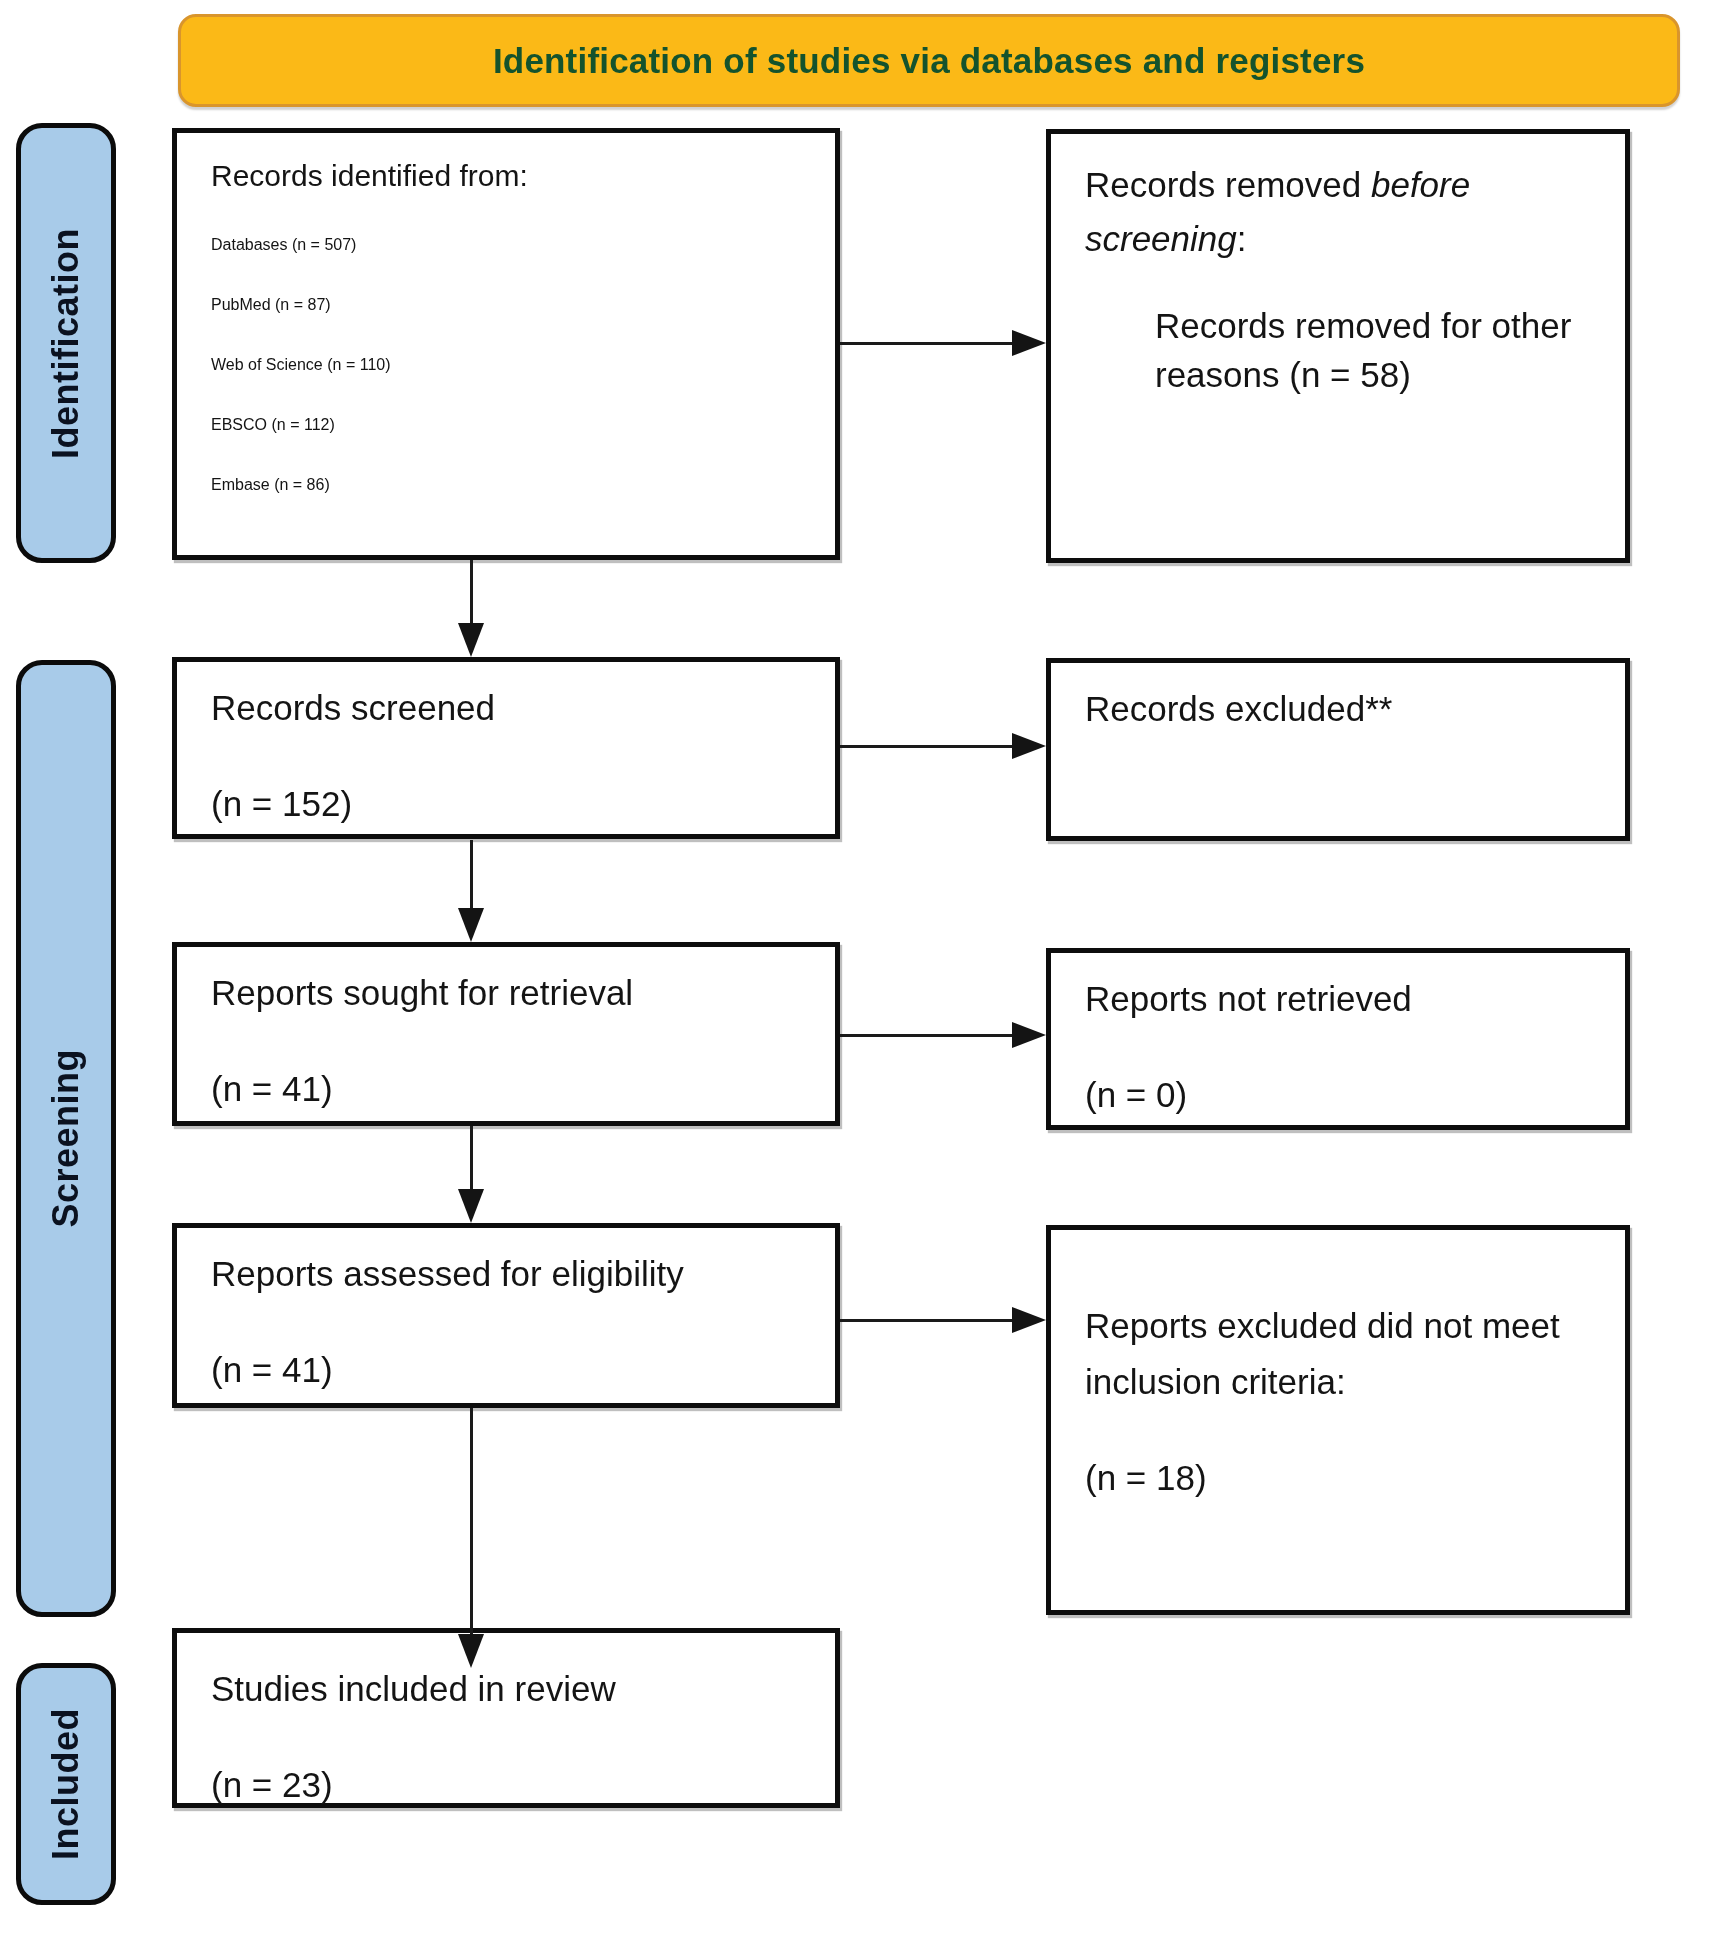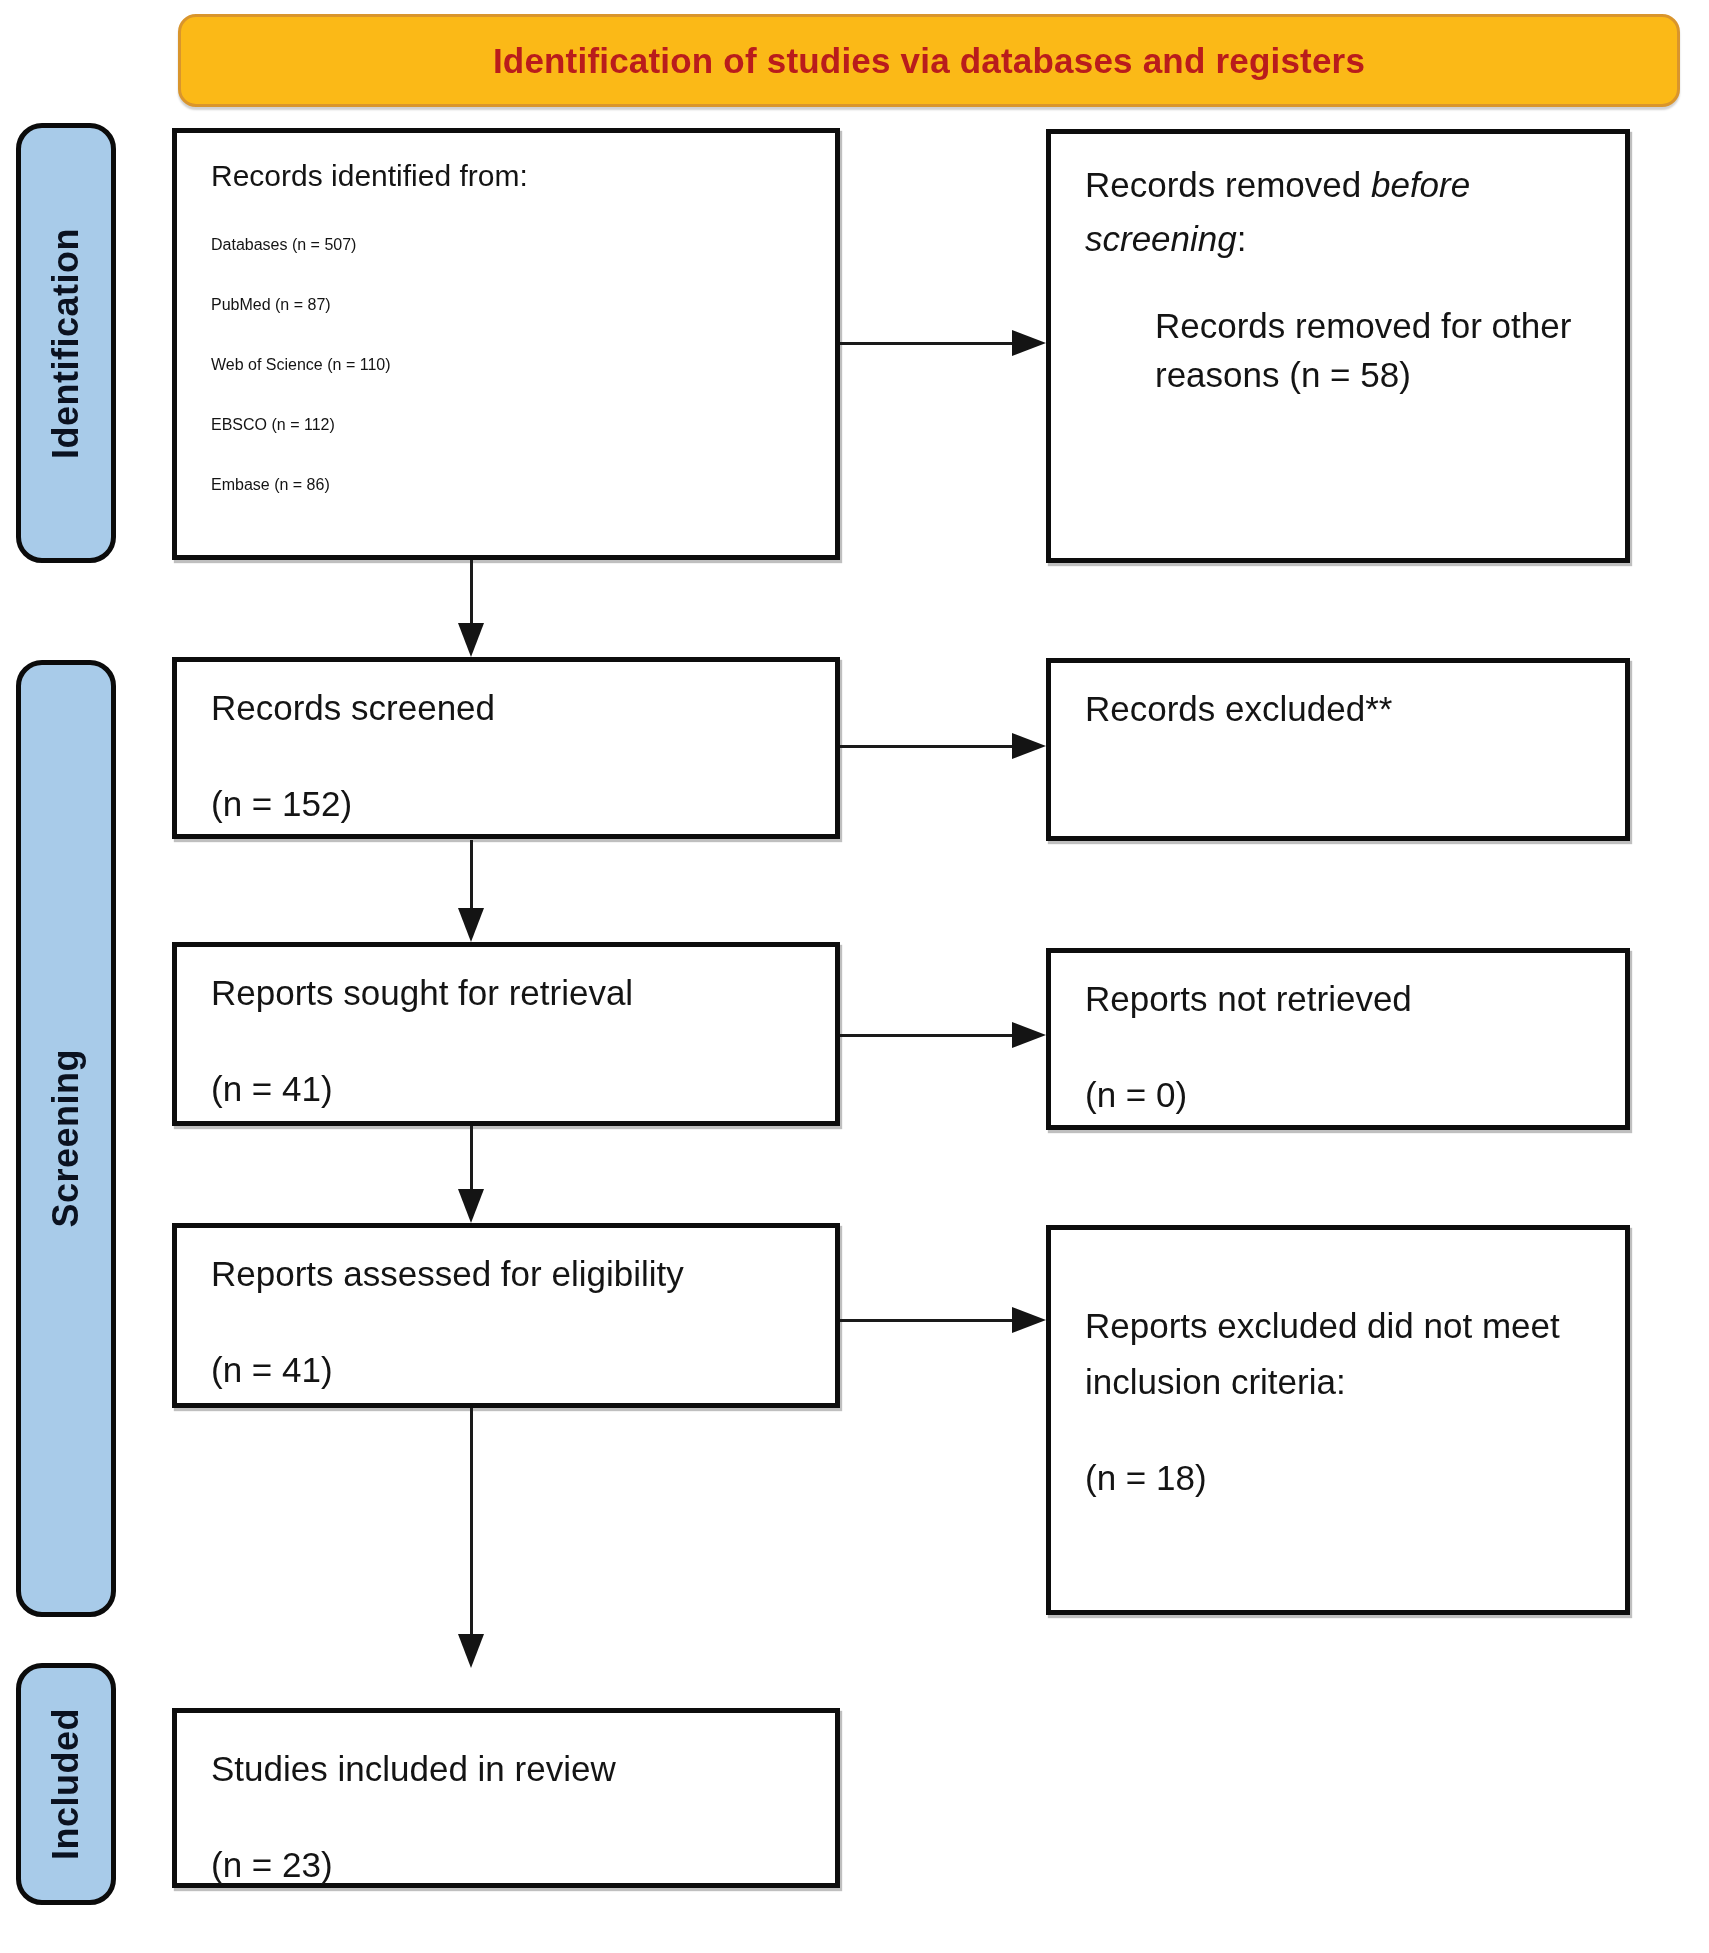--- a/index.html
+++ b/index.html
@@ -13,21 +13,21 @@
   }
 
   
   .banner{
     position:absolute;left:178px;top:14px;width:1502px;height:93px;
     background:#FBB917;border:3px solid #D9952C;border-radius:18px;
     box-sizing:border-box;
     display:flex;align-items:center;justify-content:center;
     box-shadow:0 3px 2px rgba(0,0,0,0.18);
   }
-  .banner .txt{font-size:35px;font-weight:bold;color:#b91c1c;letter-spacing:0.2px;}
+  .banner .txt{font-size:35px;font-weight:bold;color:#14532d;letter-spacing:0.2px;}
 
   
   .stage{
     position:absolute;left:16px;width:100px;
     background:#A8CBE9;border:5px solid #0b0b0b;border-radius:26px;
     box-sizing:border-box;
     display:flex;align-items:center;justify-content:center;
   }
   .stage .vtxt{
     writing-mode:vertical-rl;transform:rotate(180deg);
@@ -44,21 +44,21 @@
     box-sizing:border-box;padding:24px 34px;
     box-shadow:2px 3px 1px rgba(0,0,0,0.25);
     font-size:35px;line-height:1.25;color:#141414;
   }
   .col-l{left:172px;width:668px;}
   .col-r{left:1046px;width:584px;}
   .b1{top:128px;height:432px;}
   .b2{top:657px;height:182px;}
   .b3{top:942px;height:184px;}
   .b4{top:1223px;height:185px;}
-  .b5{top:1708px;height:180px;}
+  .b5{top:1628px;height:180px;}
   .r1{top:129px;height:434px;}
   .r2{top:658px;height:183px;}
   .r3{top:948px;height:182px;}
   .r4{top:1225px;height:390px;padding-top:68px;}
   .b5{padding-top:34px;}
 
   .heading{margin:0;}
   .count{margin:52px 0 0 0;}
   .b1 .heading{font-size:30px;}
   .src-list{margin-top:40px;}

